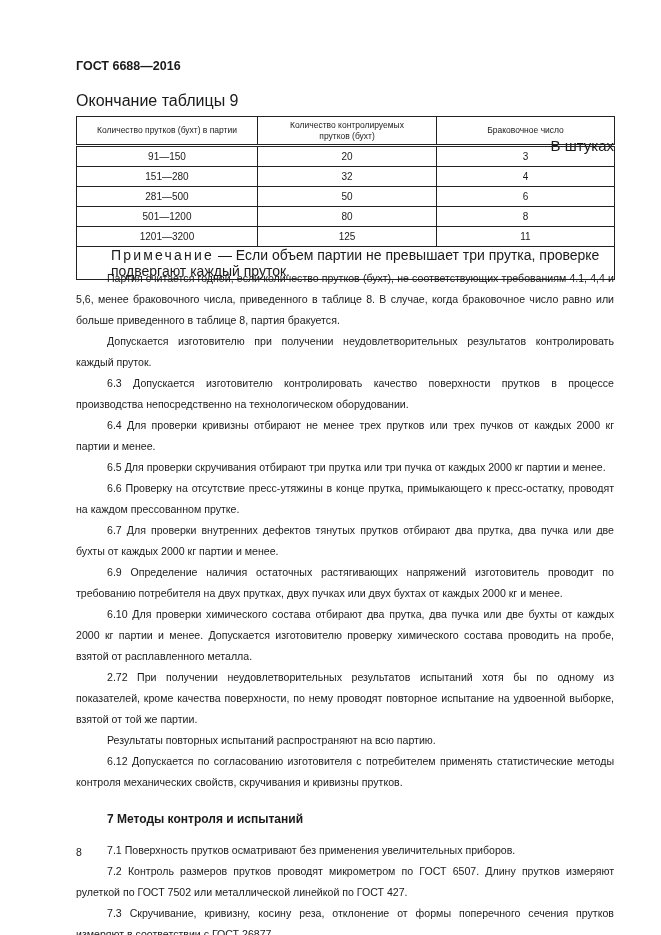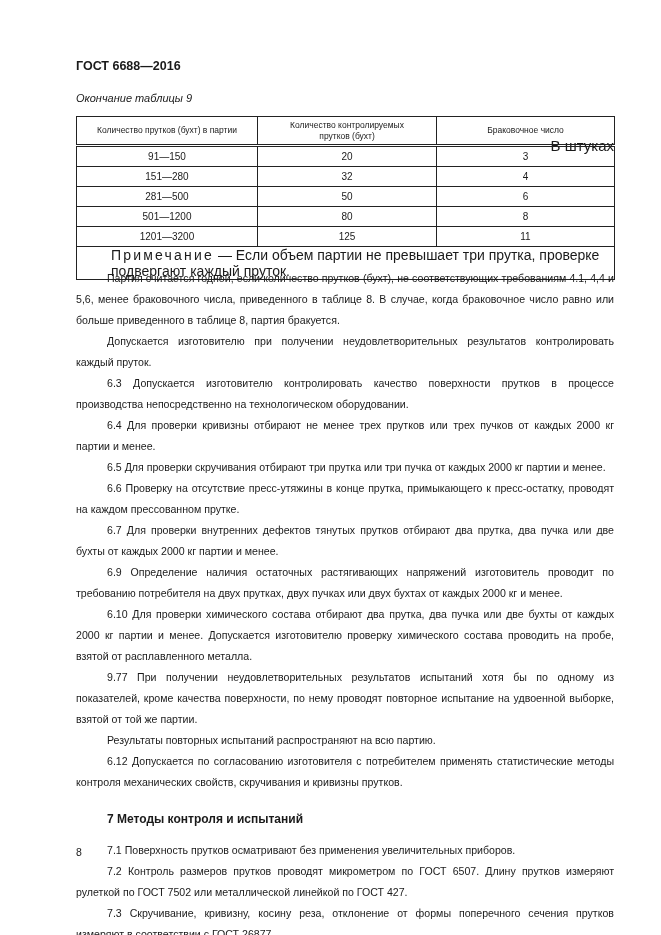--- a/index.html
+++ b/index.html
@@ -1,19 +1,19 @@
 <!DOCTYPE html>
 <html><head>
   <meta charset="utf-8">
   <style>
     html, body { margin: 0; padding: 0; background: #ffffff; }
     body { width: 661px; height: 935px; position: relative; overflow: hidden;
            font-family: "Liberation Sans", sans-serif; color: #1a1a1a; }
     .page-header { position: absolute; left: 76px; top: 59px; font-weight: bold; font-size: 12.5px; }
-    .table-caption { position: absolute; left: 76px; top: 92px; font-style: italic; font-size: 11px; }
+    .table-caption { position: absolute; left: 76px; top: 92px; font-size: 16px; }
     .units { position: absolute; right: 47px; top: 104px; font-size: 15px; margin-top: 33px; }
     table.data { position: absolute; left: 76px; top: 116px; width: 538px; border-collapse: collapse;
                  font-size: 10px; table-layout: fixed; }
     table.data td, table.data th { border: 1px solid #222; text-align: center; padding: 0; font-weight: normal; }
     table.data th { height: 27px; font-size: 8.5px; line-height: 11px; border-bottom: 3px double #222; }
     table.data td { height: 19px; }
     table.data td.note { text-align: left; padding-left: 34px; height: 20px; font-size: 14px; }
     .spaced { letter-spacing: 2.2px; }
     .body { position: absolute; left: 76px; top: 268px; width: 538px; font-size: 10.6px; line-height: 21px; }
     .p { text-indent: 31px; text-align: justify; margin: 0; }
@@ -76,21 +76,21 @@
 <div class="body">
   <p class="p">Партия считается годной, если количество прутков (бухт), не соответствующих требованиям 4.1, 4,4 и 5,6, менее браковочного числа, приведенного в таблице 8. В случае, когда браковочное число равно или больше приведенного в таблице 8, партия бракуется.</p>
   <p class="p">Допускается изготовителю при получении неудовлетворительных результатов контролировать каждый пруток.</p>
   <p class="p">6.3 Допускается изготовителю контролировать качество поверхности прутков в процессе производства непосредственно на технологическом оборудовании.</p>
   <p class="p">6.4 Для проверки кривизны отбирают не менее трех прутков или трех пучков от каждых 2000 кг партии и менее.</p>
   <p class="p">6.5 Для проверки скручивания отбирают три прутка или три пучка от каждых 2000 кг партии и менее.</p>
   <p class="p">6.6 Проверку на отсутствие пресс-утяжины в конце прутка, примыкающего к пресс-остатку, проводят на каждом прессованном прутке.</p>
   <p class="p">6.7 Для проверки внутренних дефектов тянутых прутков отбирают два прутка, два пучка или две бухты от каждых 2000 кг партии и менее.</p>
   <p class="p">6.9 Определение наличия остаточных растягивающих напряжений изготовитель проводит по требованию потребителя на двух прутках, двух пучках или двух бухтах от каждых 2000 кг и менее.</p>
   <p class="p">6.10 Для проверки химического состава отбирают два прутка, два пучка или две бухты от каждых 2000 кг партии и менее. Допускается изготовителю проверку химического состава проводить на пробе, взятой от расплавленного металла.</p>
-  <p class="p">9.77 При получении неудовлетворительных результатов испытаний хотя бы по одному из показателей, кроме качества поверхности, по нему проводят повторное испытание на удвоенной выборке, взятой от той же партии.</p>
+  <p class="p">2.72 При получении неудовлетворительных результатов испытаний хотя бы по одному из показателей, кроме качества поверхности, по нему проводят повторное испытание на удвоенной выборке, взятой от той же партии.</p>
   <p class="p">Результаты повторных испытаний распространяют на всю партию.</p>
   <p class="p">6.12 Допускается по согласованию изготовителя с потребителем применять статистические методы контроля механических свойств, скручивания и кривизны прутков.</p>
 
   <div class="section-title">7 Методы контроля и испытаний</div>
 
   <p class="p">7.1 Поверхность прутков осматривают без применения увеличительных приборов.</p>
   <p class="p">7.2 Контроль размеров прутков проводят микрометром по ГОСТ 6507. Длину прутков измеряют рулеткой по ГОСТ 7502 или металлической линейкой по ГОСТ 427.</p>
   <p class="p">7.3 Скручивание, кривизну, косину реза, отклонение от формы поперечного сечения прутков измеряют в соответствии с ГОСТ 26877.</p>
   <p class="p">7.5 Для проверки кривизны и скручивания применяют следующие инструменты:</p>
   <p class="li">- поверочную линейку по ГОСТ 8026;</p>

